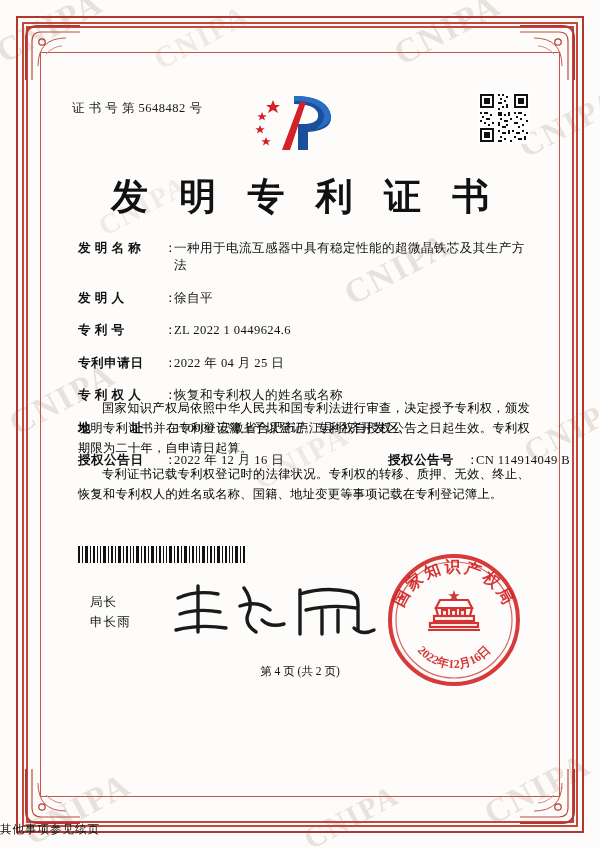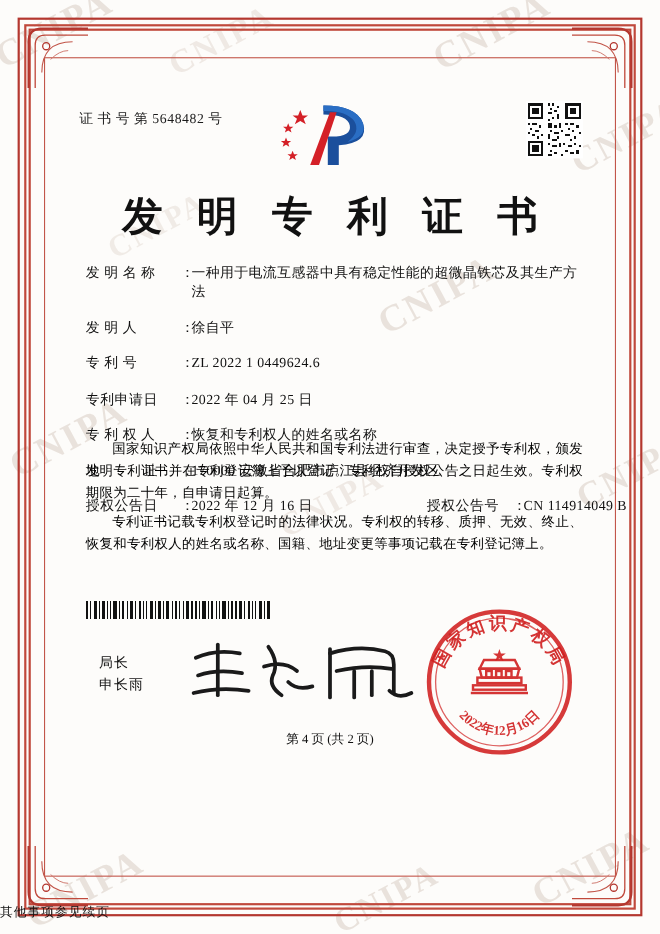--- a/index.html
+++ b/index.html
@@ -137,28 +137,29 @@
     display: flex;
     align-items: baseline;
     margin-bottom: 15.5px;
     font-size: 12.6px;
     color: #111;
   }
   .flabel {
     width: 86px;
     flex: none;
     letter-spacing: 0.5px;
+    font-weight: bold;
   }
   .fcolon { width: 10px; flex: none; }
   .fvalue {
     flex: 1;
     letter-spacing: 0.4px;
   }
   .frow.split .fvalue { flex: none; width: 214px; }
-  .frow .sublabel { width: 78px; flex: none; letter-spacing: 0.5px; }
+  .frow .sublabel { width: 78px; flex: none; letter-spacing: 0.5px; font-weight: bold; }
 
   .para {
     position: absolute;
     left: 38px;
     right: 30px;
     font-size: 12.2px;
     line-height: 20px;
     color: #000000;
     text-align: justify;
     letter-spacing: 0.3px;

